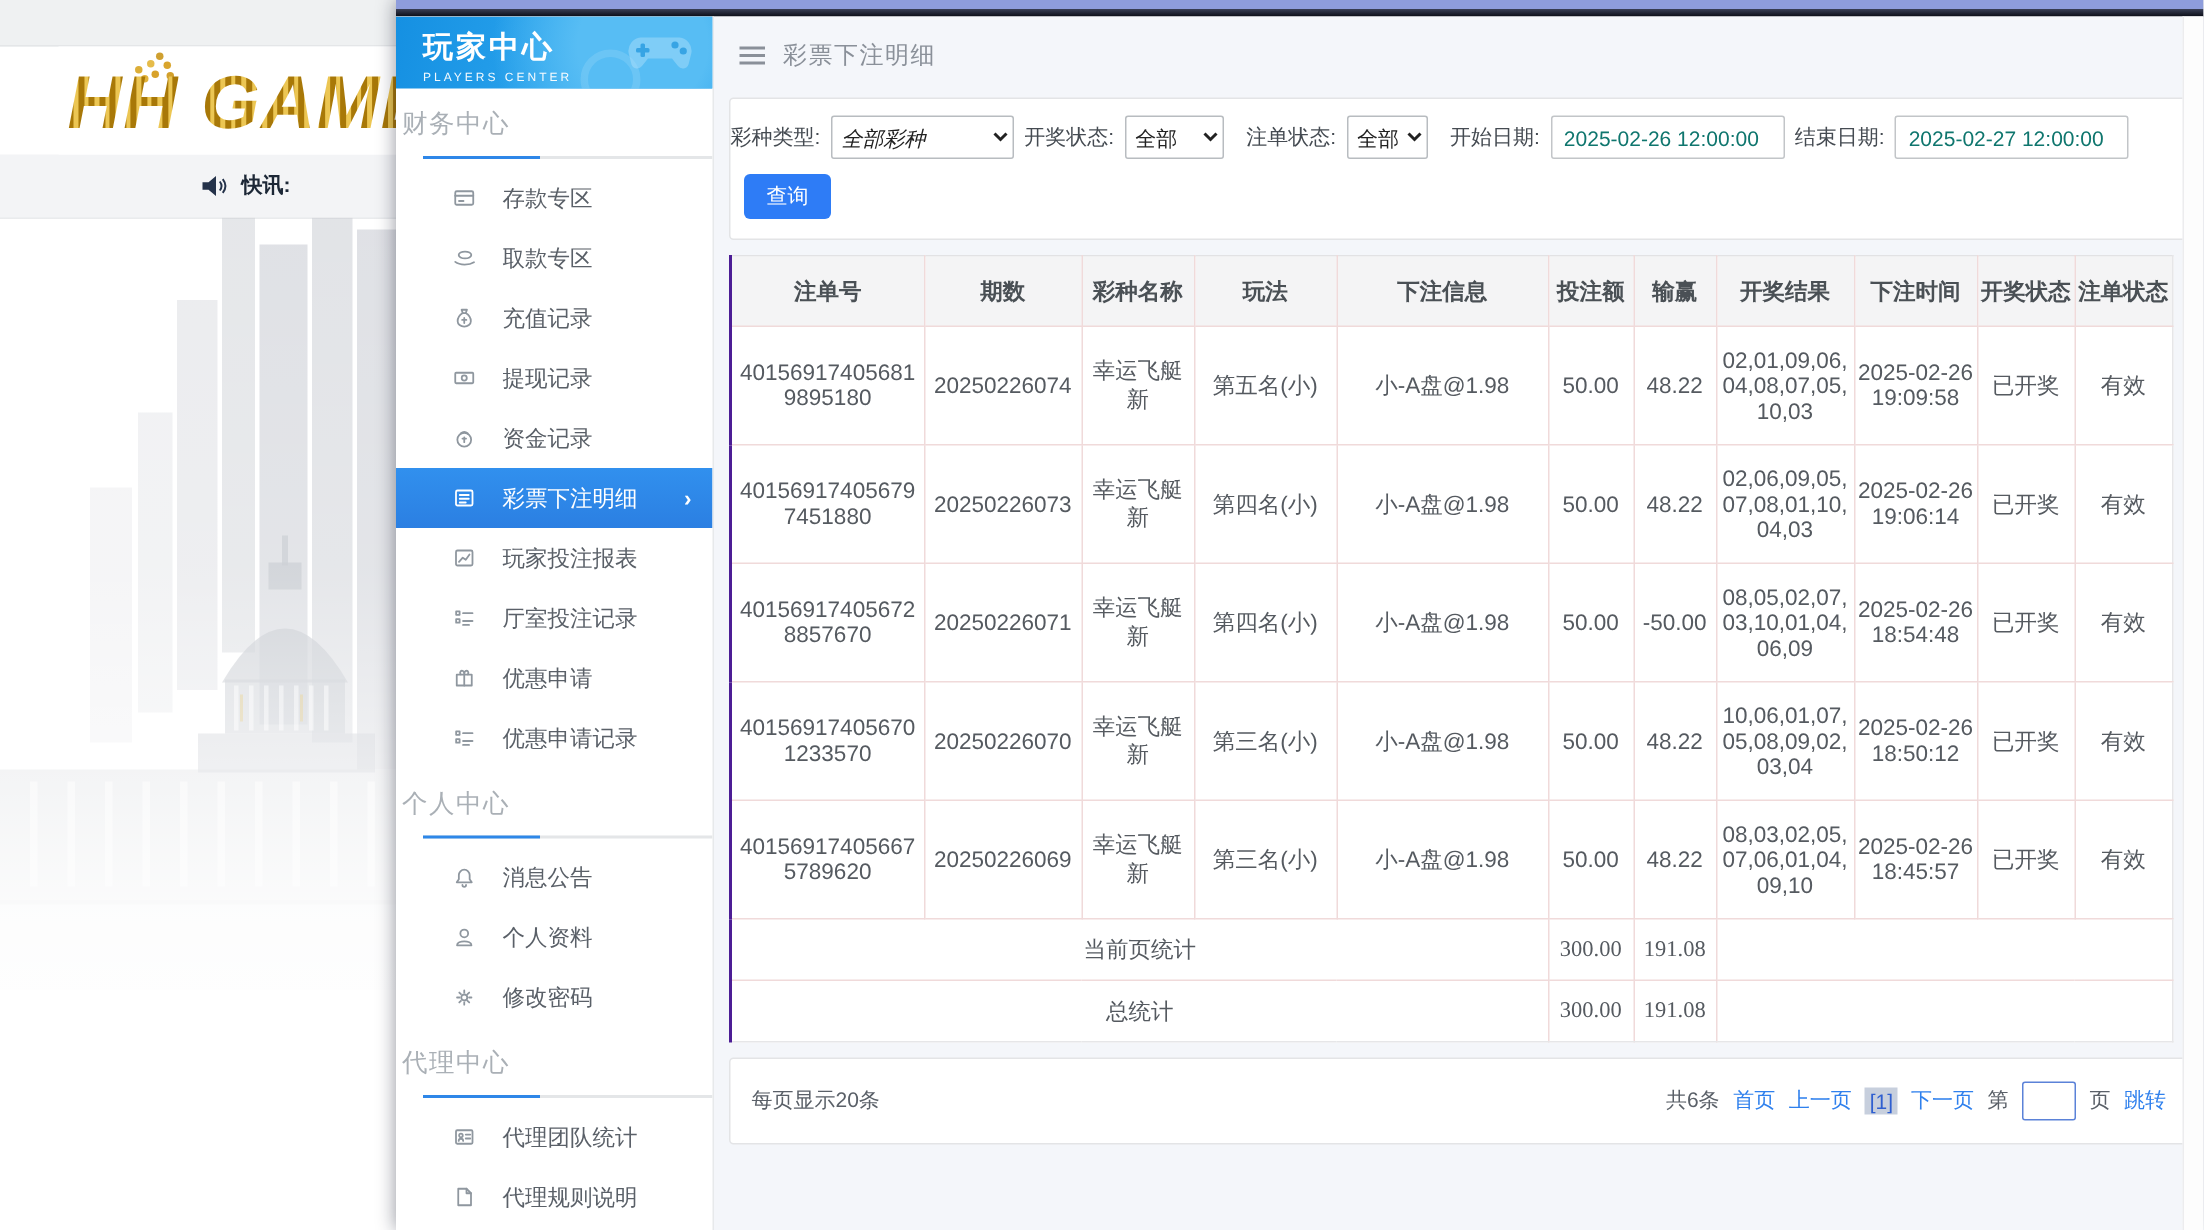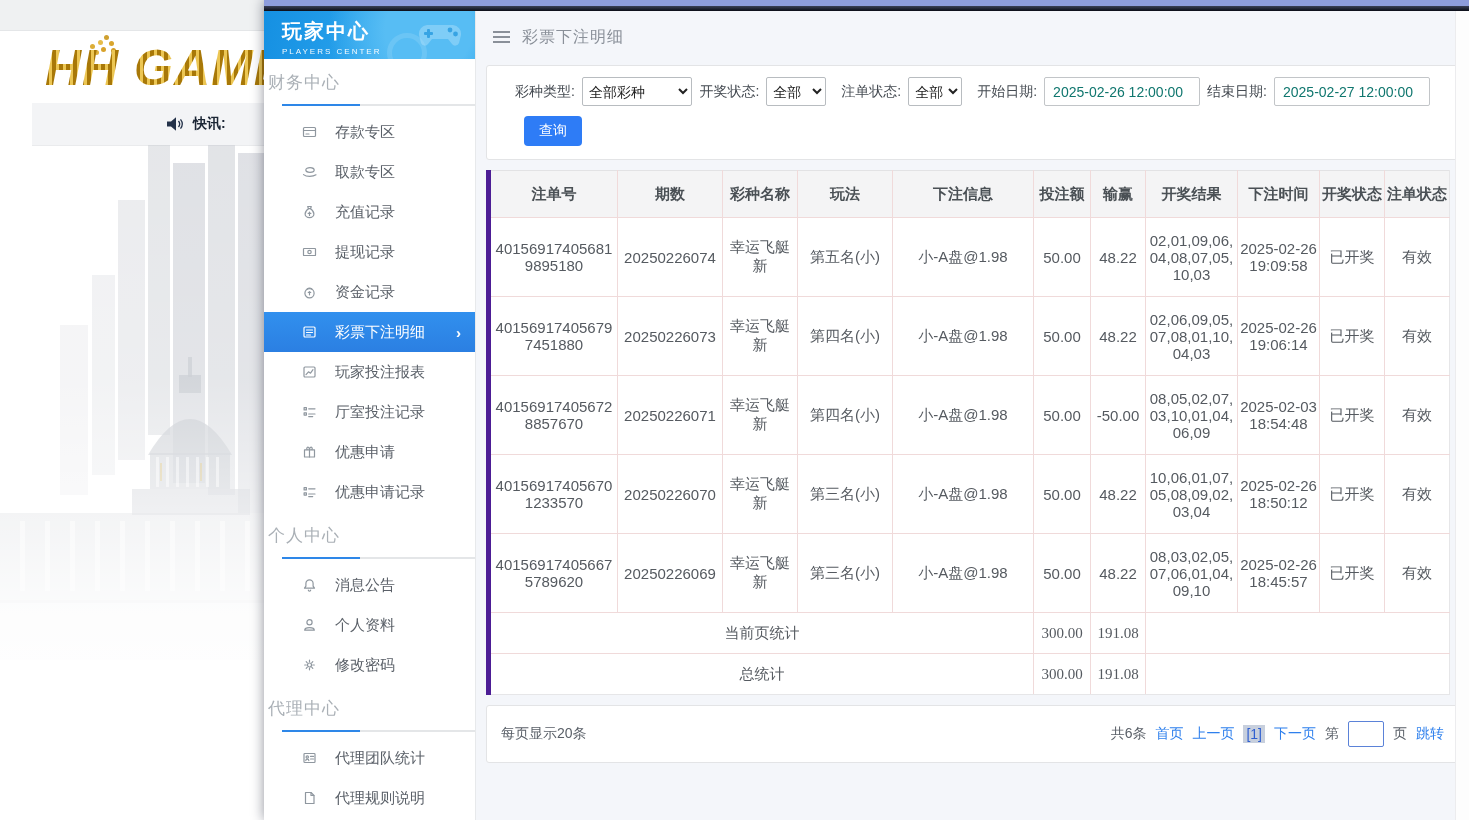--- a/index.html
+++ b/index.html
@@ -15,21 +15,21 @@
   .logo-text{
     position:absolute;left:6px;top:8px;
     font-size:50px;font-weight:900;font-style:italic;letter-spacing:1px;
     background:repeating-linear-gradient(90deg,#a87808 0 4px,#ecc653 4px 7px);
     -webkit-background-clip:text;background-clip:text;color:transparent;
     white-space:nowrap;
   }
   .logo-dots{position:absolute;left:62px;top:16px;width:5px;height:5px;border-radius:50%;background:#d8a22a;
     box-shadow:8px -6px 0 #d9a52d,-7px 3px 0 #e2b33c,3px -12px 0 #cfa030,-3px -7px 0 #e6bc4a,10px 1px 0 #d3a02b,-11px -3px 0 #dcae38;}
   .news-bar{height:42px;background:#f3f4f6;border-bottom:1px solid #e6e8ea;display:flex;align-items:center;gap:9px;padding-left:133px;
-    color:#1c2736;font-weight:bold;font-size:14px;margin-left:32px;}
+    color:#1c2736;font-weight:bold;font-size:14px;}
   .bg-photo{position:absolute;left:0;top:145px;width:264px;height:675px;overflow:hidden;}
   .bg-photo svg{display:block;}
   .bg-fade{position:absolute;left:0;top:145px;width:264px;height:675px;
     background:linear-gradient(180deg,rgba(255,255,255,.15) 0%,rgba(255,255,255,.25) 35%,rgba(255,255,255,.9) 70%,#fff 88%);}
   
   #panel{position:absolute;left:264px;top:0;width:1205px;height:820px;display:flex;flex-direction:column;
     box-shadow:0 0 12px rgba(10,15,35,.45);background:#fff;}
   .strip-blue{height:6px;background:#8e9ddc;}
   .strip-dark{height:5px;background:linear-gradient(180deg,#3a4056,#0b0d17);}
   .panel-body{flex:1;display:flex;min-height:0;}
@@ -49,38 +49,38 @@
   .menu-item.active{background:linear-gradient(180deg,#3190ee,#2b7fe2);color:#fff;}
   .menu-item.active .mi-chevron{position:absolute;right:14px;color:#fff;font-size:15px;font-weight:bold;}
   
   #content{flex:1;background:#f4f6fa;position:relative;min-width:0;display:flex;flex-direction:column;}
   .title-bar{height:52px;display:flex;align-items:center;gap:12px;padding-left:17px;color:#8a9099;flex:none;}
   .hamburger{display:flex;flex-direction:column;gap:3px;cursor:pointer;}
   .hamburger i{display:block;width:17px;height:2px;background:#8a9099;}
   .page-title{font-size:16px;letter-spacing:1px;}
   .scroll-area{flex:1;overflow:hidden;padding:0 10px;}
   
-  .filter-card{background:#fff;border:1px solid #e3e4e6;border-radius:3px;padding:11px 28px 13px;margin-top:2px;}
+  .filter-card{background:#fff;border:1px solid #e3e4e6;border-radius:3px;padding:11px 0 13px;margin-top:2px;}
   .filter-row{display:flex;align-items:center;gap:7px;font-size:14px;color:#454b52;flex-wrap:nowrap;}
   .filter-row label{white-space:nowrap;}
   .filter-row select{height:29px;border:1px solid #b8bcc0;border-radius:2px;background:#fff;font-size:14px;color:#222;
     font-family:inherit;padding:0 2px;}
-  .sel-lottery{width:122px;} .sel-draw{width:66px;margin-right:8px;} .sel-order{width:54px;margin-right:8px;}
+  .sel-lottery{width:122px;font-style:italic;} .sel-draw{width:66px;margin-right:8px;} .sel-order{width:54px;margin-right:8px;}
   .filter-row input[type=text]{height:27px;border:1px solid #c2c5c8;border-radius:2px;font-size:14px;color:#0f766e;
     padding:0 8px;width:138px;font-family:inherit;}
   .search-btn{margin-top:10px;margin-left:9px;background:#2e7cf6;color:#fff;border:none;border-radius:4px;
     font-size:14px;padding:6px 15px;cursor:pointer;font-family:inherit;}
   
   .bet-table{border-collapse:collapse;background:#fff;margin-top:10px;table-layout:fixed;}
   .bet-table th,.bet-table td{border:1px solid #f0dada;text-align:center;vertical-align:middle;
     word-break:break-all;padding:2px 2px;color:#555a60;font-size:15px;}
   .bet-table thead th{background:#f4f4f5;color:#4a5055;font-weight:bold;height:42px;border-top:1px solid #e2e2e4;white-space:nowrap;overflow:hidden;}
   .bet-table tbody td{height:74px;background:#fff;}
   .bet-table tr.summary td{height:36px;font-size:15px;font-family:Liberation Serif, serif;}
-  .bet-table .outer-l{border-left:5px solid #4c1d95;} .bet-table .outer-r{border-right:1px solid #e6e6e8;}
+  .bet-table .outer-l{border-left:2px solid #4c1d95;} .bet-table .outer-r{border-right:1px solid #e6e6e8;}
   .bet-table tr:last-child td{border-bottom:1px solid #e6e6e8;}
   
   .page-card{background:#fff;border:1px solid #e3e4e6;border-radius:3px;margin-top:10px;height:56px;
     display:flex;align-items:center;justify-content:space-between;padding:0 14px;font-size:14px;color:#5a6068;}
   .pager{display:flex;align-items:center;gap:9px;}
   .pg-link{color:#2f80ed;cursor:pointer;text-decoration:none;}
   .pg-current{background:#c7cfdd;color:#2f5fd0;padding:1px 3px;cursor:default;}
   .jump-input{width:30px;height:22px;border:1px solid #5b82d8;border-radius:2px;font-family:inherit;font-size:13px;text-align:center;}
   .gutter{position:absolute;right:0;top:0;bottom:0;width:13px;background:#fdfdfd;border-left:1px solid #ececee;}
 </style>
@@ -415,21 +415,21 @@
               </tr>
               <tr>
                 <td class="outer-l ">401569174056728857670</td>
                 <td class=" ">20250226071</td>
                 <td class=" ">幸运飞艇新</td>
                 <td class=" ">第四名(小)</td>
                 <td class=" ">小-A盘@1.98</td>
                 <td class=" ">50.00</td>
                 <td class=" ">-50.00</td>
                 <td class=" ">08,05,02,07,03,10,01,04,06,09</td>
-                <td class=" ">2025-02-03 18:54:48</td>
+                <td class=" ">2025-02-26 18:54:48</td>
                 <td class=" ">已开奖</td>
                 <td class=" outer-r">有效</td>
               </tr>
               <tr>
                 <td class="outer-l ">401569174056701233570</td>
                 <td class=" ">20250226070</td>
                 <td class=" ">幸运飞艇新</td>
                 <td class=" ">第三名(小)</td>
                 <td class=" ">小-A盘@1.98</td>
                 <td class=" ">50.00</td>

